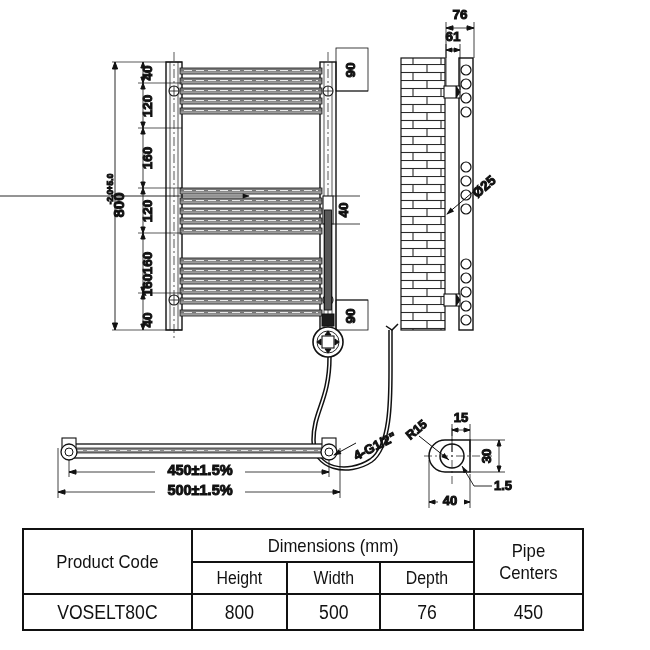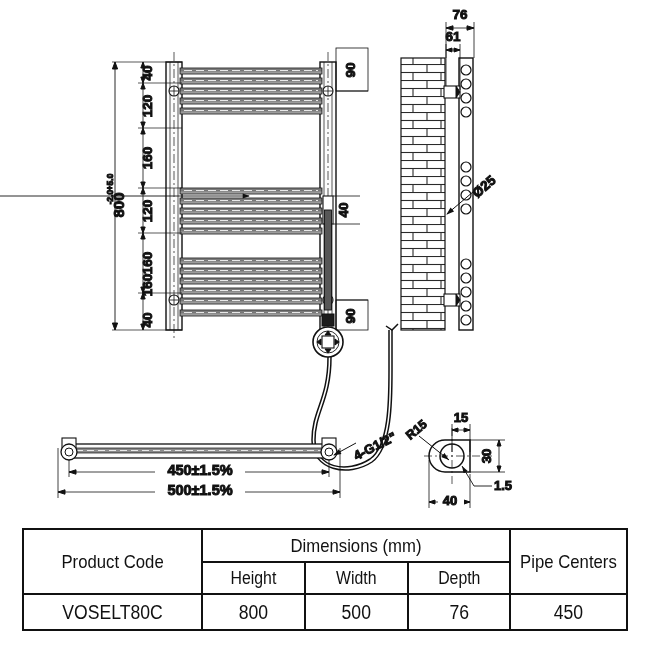--- a/index.html
+++ b/index.html
@@ -3,21 +3,21 @@
 <meta charset="utf-8">
 <style>
   html,body{margin:0;padding:0;background:#ffffff;}
   body{width:650px;height:650px;position:relative;overflow:hidden;
        font-family:"Liberation Sans","DejaVu Sans",sans-serif;color:#1a1a1a;}
   .stage{position:absolute;inset:0;}
   svg{position:absolute;left:0;top:0;}
   .dimtxt{font-family:"Liberation Sans","DejaVu Sans",sans-serif;font-weight:bold;fill:#111;}
 
   
-  .spec-table{position:absolute;left:22px;top:528px;width:606px;border-collapse:collapse;}
+  .spec-table{position:absolute;left:22px;top:528px;width:562px;border-collapse:collapse;}
   .spec-table td,.spec-table th{
       border:2px solid #111;text-align:center;vertical-align:middle;
       font-family:"Liberation Sans","DejaVu Sans",sans-serif;
       font-weight:normal;color:#111;padding:0;
       transform:scaleX(.88);}
   .hdr-main{font-size:19px;height:31px;}
   .hdr-sub{font-size:18px;height:30px;}
   .cell-val{font-size:20px;height:34px;}
   .c-code{width:180px;}
   .c-h{width:103px;}

